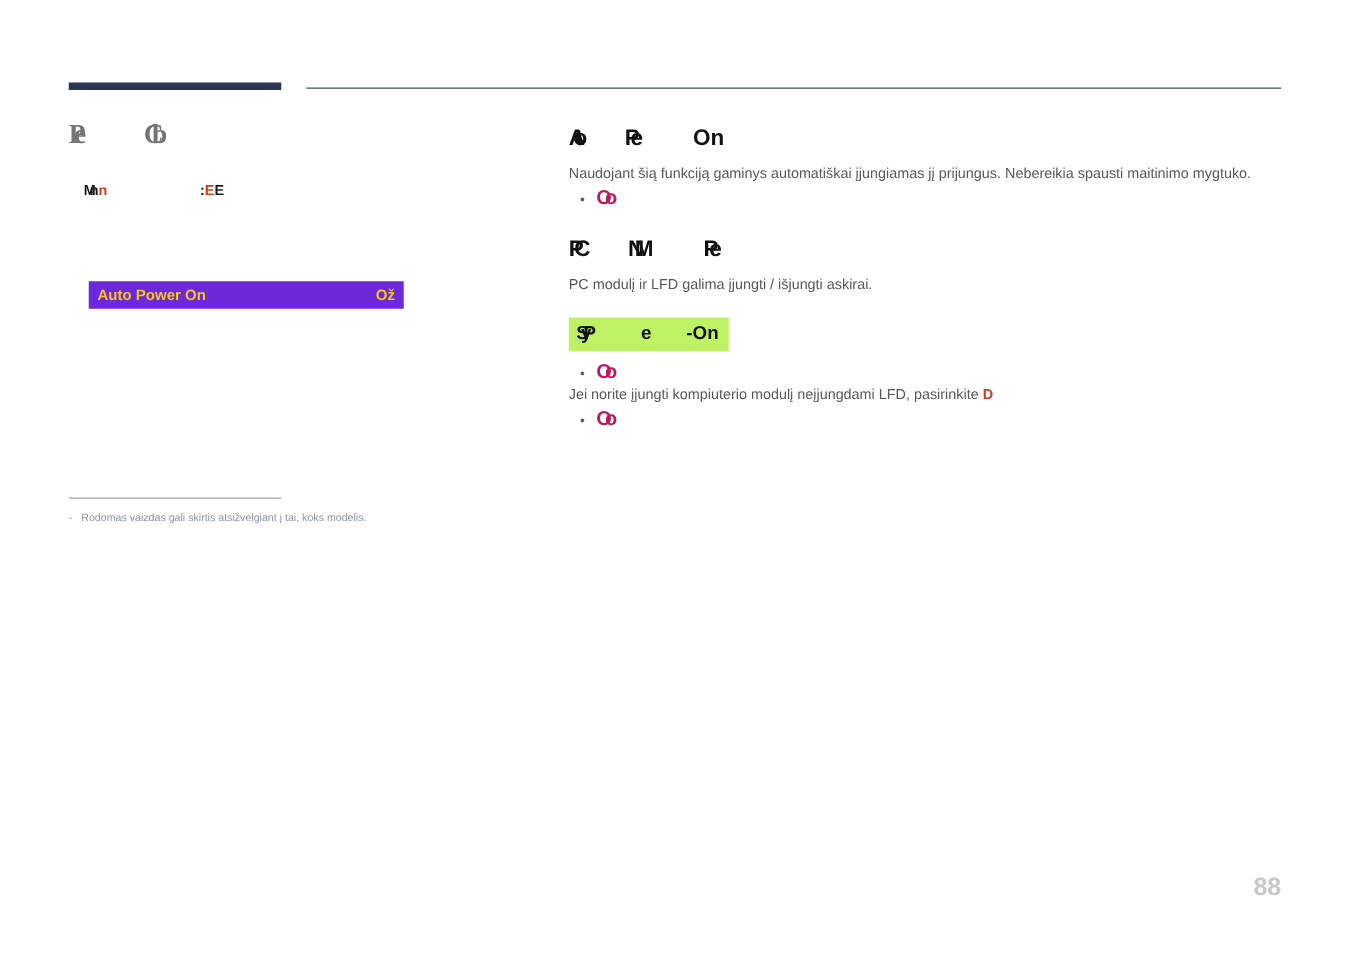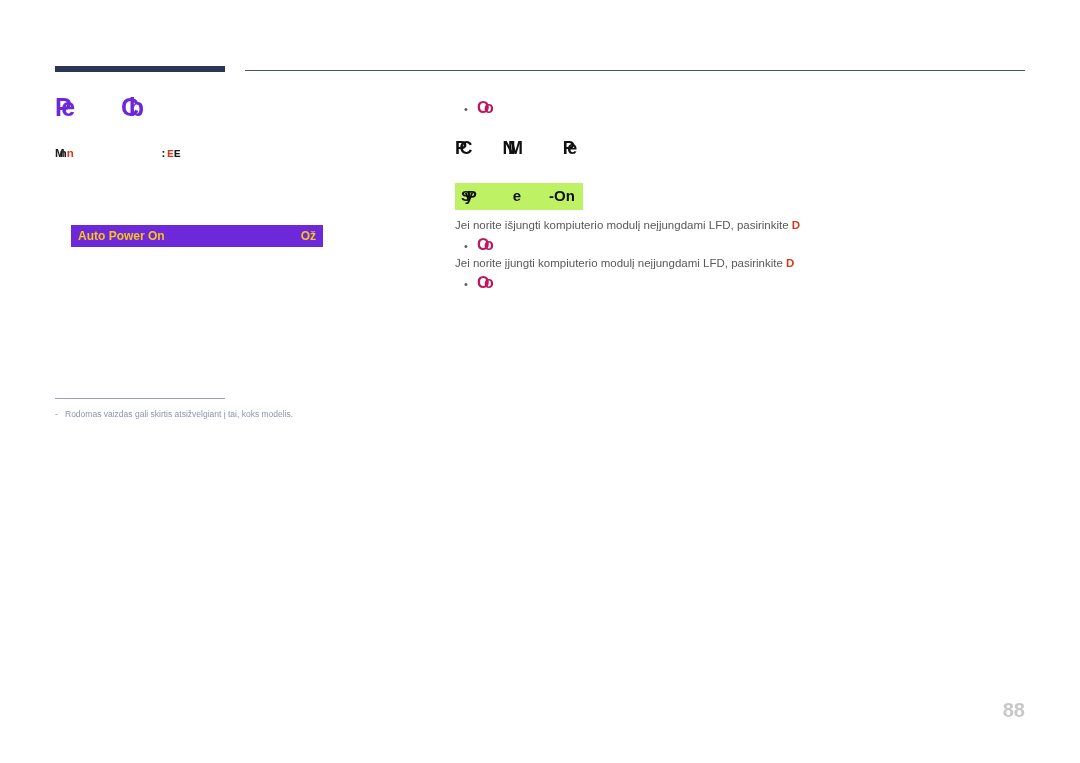--- a/index.html
+++ b/index.html
@@ -43,27 +43,28 @@
 
   
   #left-column {
     position: absolute;
     left: 55px;
     top: 92px;
     width: 350px;
   }
 
   .chapter-title {
-    font-size: 25px;
-    font-weight: 700;
-    color: #6d28d9;
+    font-size: 22px;
+    font-weight: 700;
+    color: #737373;
     letter-spacing: 0.5px;
     line-height: 30px;
     height: 32px;
     white-space: nowrap;
+    font-family: Liberation Serif, serif;
   }
   
   .glyph-squeeze {
     display: inline-block;
     letter-spacing: -0.42em;
     margin-right: 0.42em;
   }
   .glyph-gap {
     display: inline-block;
     width: 46px;
@@ -72,22 +73,22 @@
   .menu-path {
     margin-top: 22px;
     font-size: 11.5px;
     font-weight: 700;
     color: #1a1a1a;
     line-height: 15px;
     height: 16px;
     white-space: nowrap;
     position: relative;
   }
-  .menu-path .mp-left { position: absolute; left: 0; top: 0; }
-  .menu-path .mp-right { position: absolute; left: 105px; top: 0; font-family: Liberation Mono, monospace; }
+  .menu-path .mp-left { position: absolute; left: 12px; top: 0; }
+  .menu-path .mp-right { position: absolute; left: 105px; top: 0; }
   .menu-path .mp-accent { color: #d23a1b; }
 
   
   #osd-bar {
     position: absolute;
     left: 71px;
     top: 225px;
     width: 252px;
     height: 22px;
     background: #6d28d9;
@@ -243,41 +244,45 @@
   <div class="fn-rule"></div>
   <div class="fn-row">
     <span class="fn-dash">-</span>
     <span>Rodomas vaizdas gali skirtis atsižvelgiant į tai, koks modelis.</span>
   </div>
 </div>
 
 <div id="right-column">
 
   
-
+  <div class="section-heading">
+    <span class="glyph-squeeze">Ato</span><span class="glyph-gap-sm"></span><span class="glyph-squeeze">Pe</span><span class="glyph-gap-md"></span><span>On</span>
+  </div>
+
+  <p class="body-text">Naudojant šią funkciją gaminys automatiškai įjungiamas jį prijungus. Nebereikia spausti maitinimo mygtuko.</p>
 
   <div class="bullet-row">
     <span class="bullet-dot">•</span>
     <span class="bullet-text">Oo</span>
   </div>
 
   <div class="spacer-lg"></div>
 
   
   <div class="section-heading">
     <span class="glyph-squeeze">PC</span><span class="glyph-gap-sm"></span><span class="glyph-squeeze">NM</span><span class="glyph-gap-md"></span><span class="glyph-squeeze">Pe</span>
   </div>
 
+  <p class="body-text">PC modulį ir LFD galima įjungti / išjungti askirai.</p>
 
   
   <div class="option-chip">
     <span class="glyph-squeeze">SyP</span><span class="chip-gap-a"></span><span>e</span><span class="chip-gap-b"></span><span>-On</span>
   </div>
 
-  <p class="body-text"><span>Jei norite išjungti kompiuterio modulį neįjungdami LFD, pasirinkite </span><span class="hl">D</span></p>
 
   <div class="bullet-row">
     <span class="bullet-dot">•</span>
     <span class="bullet-text">Oo</span>
   </div>
 
   
 
   <p class="body-text"><span>Jei norite įjungti kompiuterio modulį neįjungdami LFD, pasirinkite </span><span class="hl">D</span></p>
 

